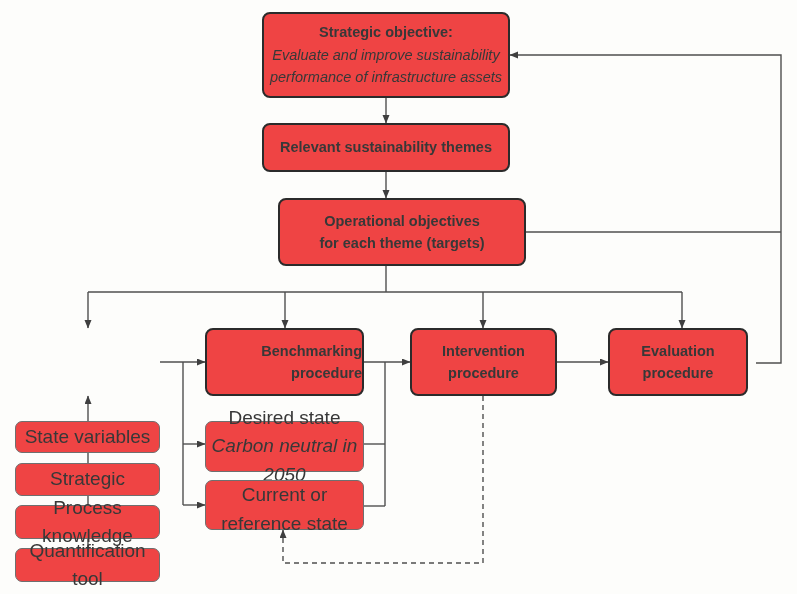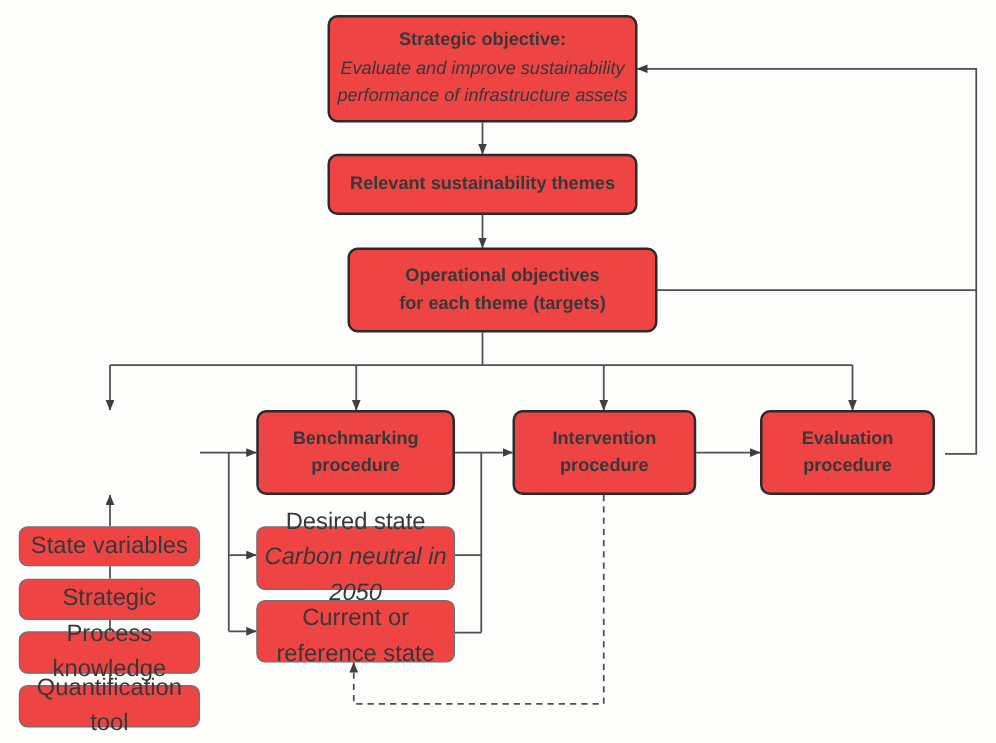--- a/index.html
+++ b/index.html
@@ -41,21 +41,21 @@
     line-height: 1.5;
     border-radius: 7px;
   }
   .title-line { font-weight: bold; }
   .italic-line { font-style: italic; font-weight: normal; }
   
   .n-strategic       { left: 262px; top: 12px;  width: 248px; height: 86px; }
   .n-themes          { left: 262px; top: 123px; width: 248px; height: 49px; }
   .n-operational     { left: 262px; top: 198px; width: 248px; height: 68px; margin-left: 16px; }
   .n-quantification  { left: 11px;  top: 328px; width: 149px; height: 68px; }
-  .n-benchmarking    { left: 205px; top: 328px; width: 159px; height: 68px; }
+  .n-benchmarking    { left: 205px; top: 328px; width: 159px; height: 68px; align-items: flex-end; }
   .n-intervention    { left: 410px; top: 328px; width: 147px; height: 68px; text-align: right; }
   .n-evaluation      { left: 608px; top: 328px; width: 140px; height: 68px; }
   .n-statevars       { left: 15px;  top: 421px; width: 145px; height: 32px; }
   .n-parameters      { left: 15px;  top: 463px; width: 145px; height: 33px; }
   .n-processknow     { left: 15px;  top: 505px; width: 145px; height: 34px; }
   .n-quanttool       { left: 15px;  top: 548px; width: 145px; height: 34px; }
   .n-desired         { left: 205px; top: 421px; width: 159px; height: 51px; }
   .n-current         { left: 205px; top: 480px; width: 159px; height: 50px; justify-content: space-between; }
 </style>
 </head>

